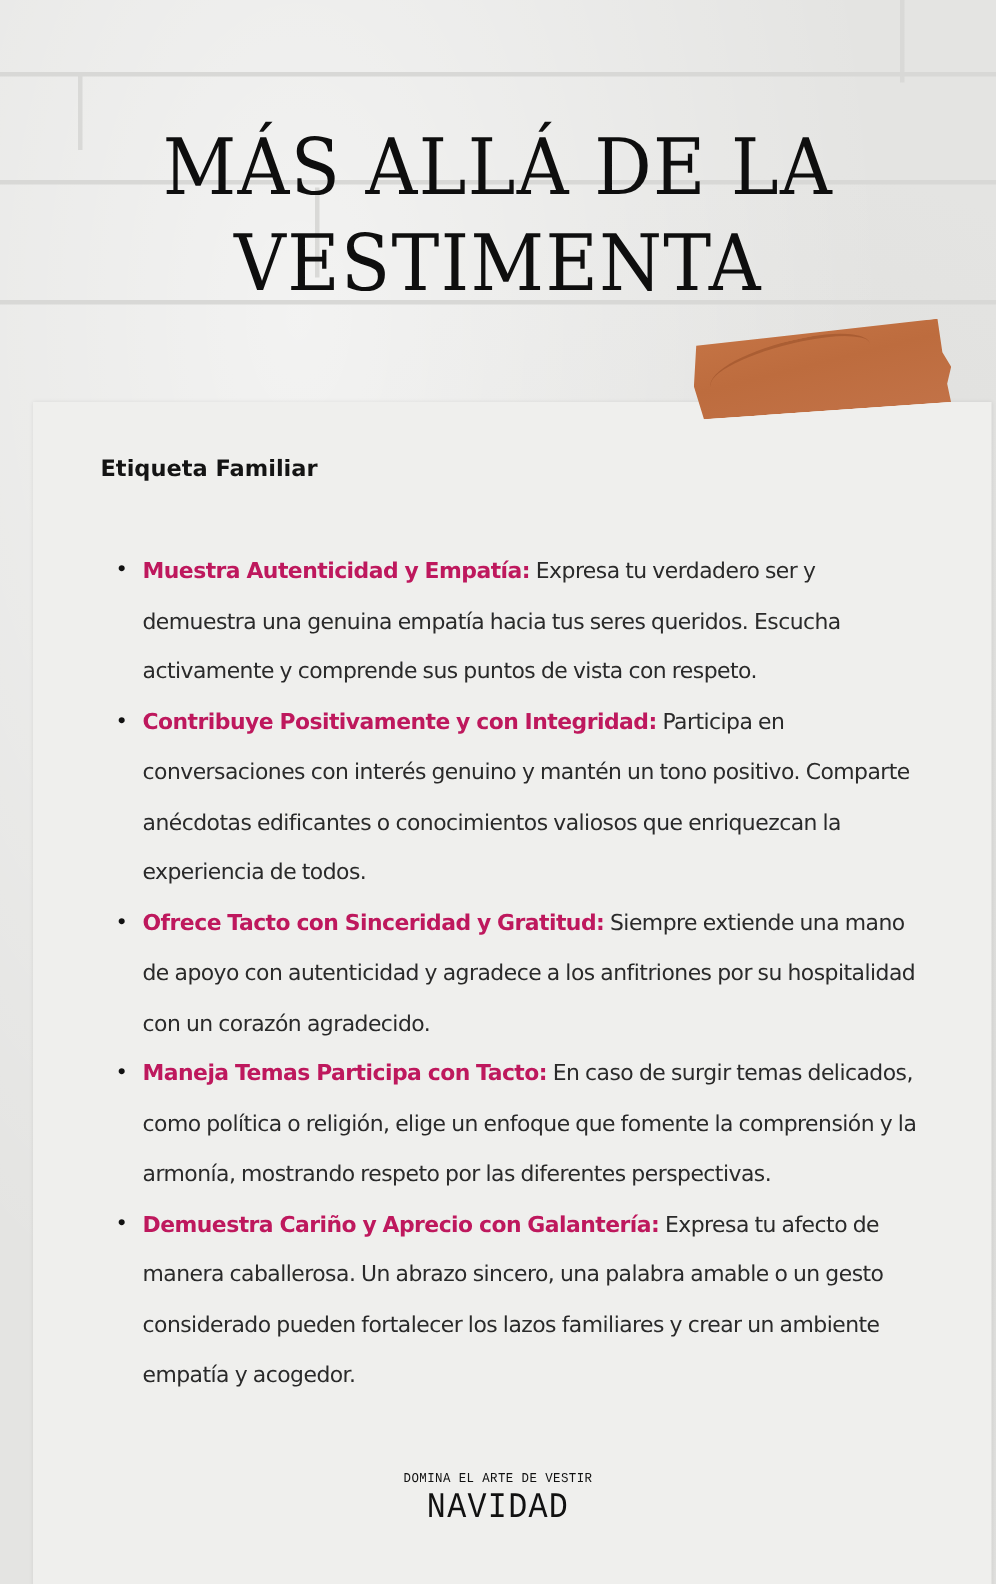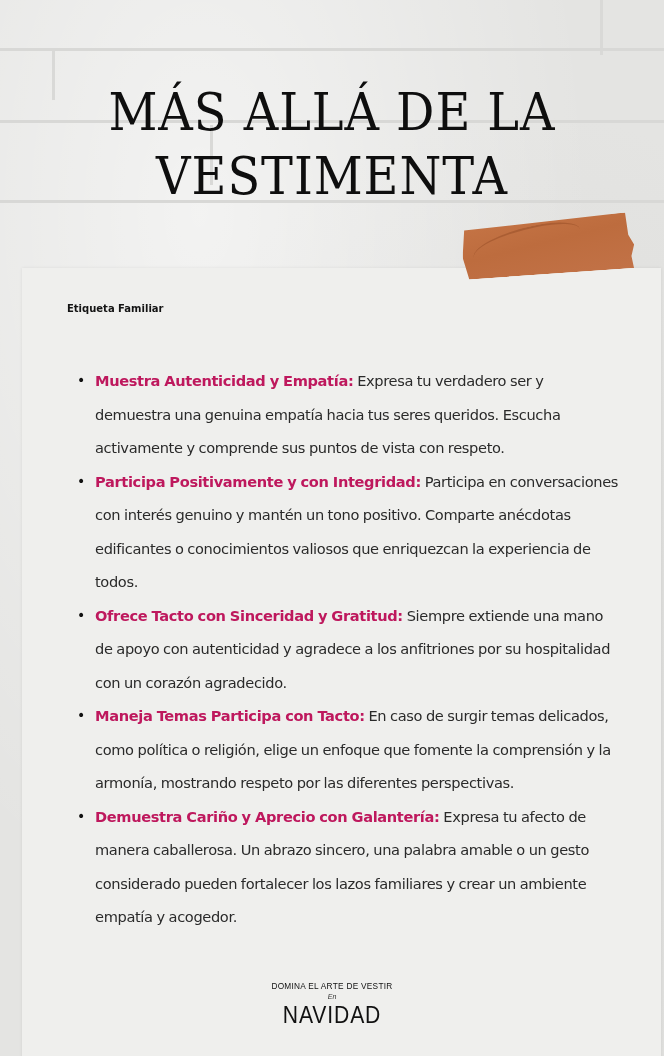--- a/index.html
+++ b/index.html
@@ -42,39 +42,39 @@
     }
     .tape::after {
       content: ""; position: absolute; left: 10px; top: 8px; width: 110px; height: 30px;
       border-top: 2px solid rgba(130,60,25,0.35);
       border-radius: 60% 40% 0 0;
       transform: rotate(-8deg);
     }
     .subtitle {
       position: absolute; left: 67px; top: 303px;
       font-family: "DejaVu Sans", sans-serif; font-weight: bold;
-      font-size: 10px; color: #141414; margin: 0;
+      font-size: 15px; color: #141414; margin: 0;
     }
     .list {
       position: absolute; left: 95px; top: 364px; width: 525px;
       margin: 0; padding: 0; list-style: none;
     }
     .list li {
       position: relative;
       font-family: "DejaVu Sans", sans-serif;
       font-size: 14.6px; line-height: 33.5px; color: #2a2a2a;
       letter-spacing: -0.35px; word-spacing: -0.5px;
     }
     .list li .bullet {
       position: absolute; left: -18px; top: 0; color: #111; font-size: 14px;
     }
     .list li .term { font-weight: bold; color: #be185d; }
     .footer {
       position: absolute; left: 0; right: 0; top: 980px; text-align: center;
-      font-family: Liberation Sans, sans-serif; color: #111;
+      font-family: Liberation Mono, monospace; color: #111;
     }
     .footer .line1 { font-size: 9px; letter-spacing: 0.3px; display: block; line-height: 12px; transform: scaleX(0.92); }
     .footer .line2 { font-size: 7px; font-style: italic; display: block; line-height: 9px; color: #333; }
     .footer .line3 { font-size: 24px; display: block; line-height: 28px; letter-spacing: 1px; transform: scaleX(0.88); }
   </style>
 </head>
 <body>
 
 <div class="wall"></div>
 
@@ -88,33 +88,32 @@
 
 <h2 class="subtitle">Etiqueta Familiar</h2>
 
 <ul class="list">
   <li>
     <span class="bullet">•</span>
     <span class="term">Muestra Autenticidad y Empatía:</span><span> Expresa tu verdadero ser y demuestra una genuina empatía hacia tus seres queridos. Escucha activamente y comprende sus puntos de vista con respeto.</span>
   </li>
   <li>
     <span class="bullet">•</span>
-    <span class="term">Participa Positivamente y con Integridad:</span><span> Participa en conversaciones con interés genuino y mantén un tono positivo. Comparte anécdotas edificantes o conocimientos valiosos que enriquezcan la experiencia de todos.</span>
+    <span class="term">Contribuye Positivamente y con Integridad:</span><span> Participa en conversaciones con interés genuino y mantén un tono positivo. Comparte anécdotas edificantes o conocimientos valiosos que enriquezcan la experiencia de todos.</span>
   </li>
   <li>
     <span class="bullet">•</span>
     <span class="term">Ofrece Tacto con Sinceridad y Gratitud:</span><span> Siempre extiende una mano de apoyo con autenticidad y agradece a los anfitriones por su hospitalidad con un corazón agradecido.</span>
   </li>
   <li>
     <span class="bullet">•</span>
     <span class="term">Maneja Temas Participa con Tacto:</span><span> En caso de surgir temas delicados, como política o religión, elige un enfoque que fomente la comprensión y la armonía, mostrando respeto por las diferentes perspectivas.</span>
   </li>
   <li>
     <span class="bullet">•</span>
     <span class="term">Demuestra Cariño y Aprecio con Galantería:</span><span> Expresa tu afecto de manera caballerosa. Un abrazo sincero, una palabra amable o un gesto considerado pueden fortalecer los lazos familiares y crear un ambiente empatía y acogedor.</span>
   </li>
 </ul>
 
 <div class="footer">
   <span class="line1">DOMINA EL ARTE DE VESTIR</span>
-  <span class="line2">En</span>
   <span class="line3">NAVIDAD</span>
 </div>
 
 </body></html>

